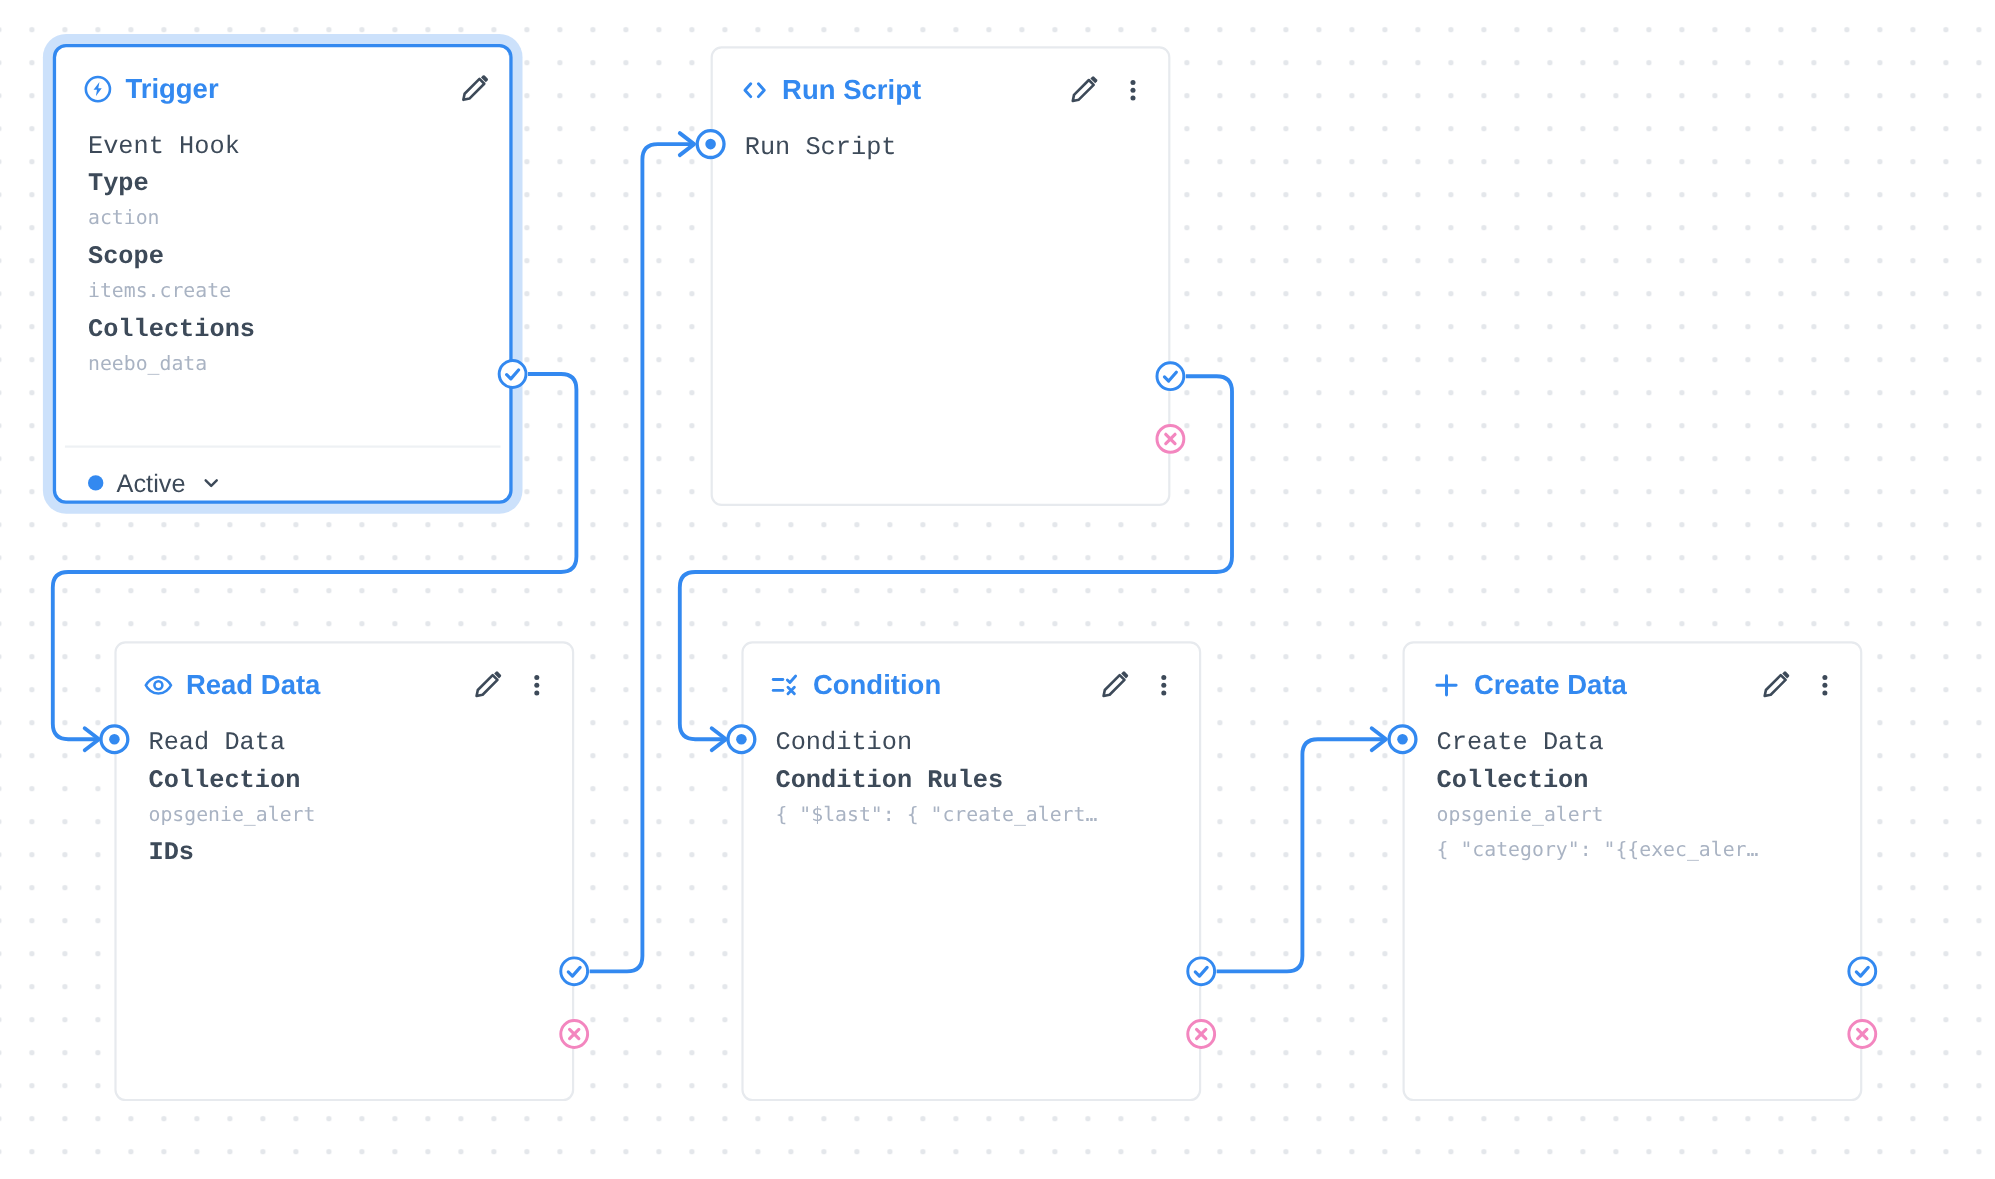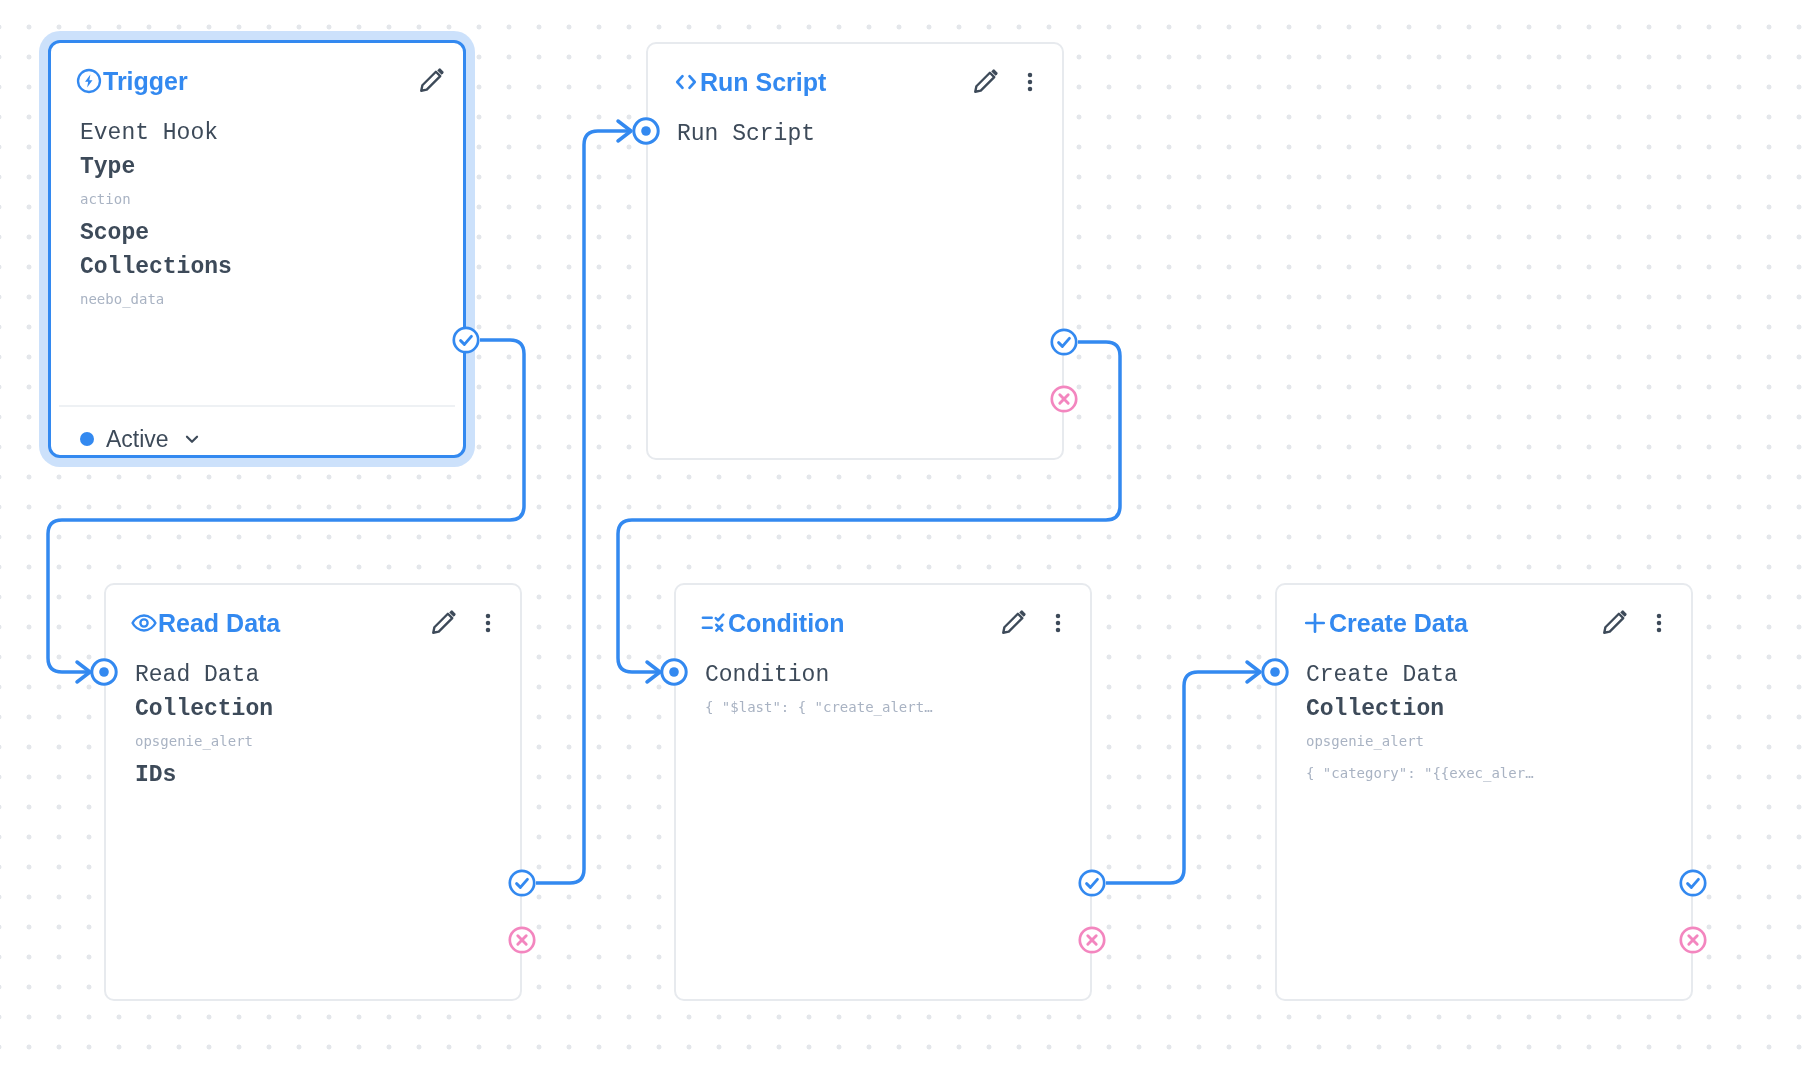--- a/index.html
+++ b/index.html
@@ -16,30 +16,30 @@
   .arrow{stroke:#3389f0;stroke-width:3.5;fill:none;stroke-linecap:round;stroke-linejoin:round;}
 
   .node{
     position:absolute;width:418px;height:418px;box-sizing:border-box;
     background:#fff;border:2px solid #e7eaee;border-radius:10px;z-index:2;
   }
   .node.selected{
     border:3px solid #3389f0;border-radius:12px;
     box-shadow:0 0 0 9px rgba(51,137,240,0.25);
   }
-  .header{position:absolute;top:22px;left:24px;right:16px;height:32px;display:flex;align-items:center;}
+  .header{position:absolute;top:22px;left:24px;right:16px;height:32px;display:flex;align-items:center;gap:11px;}
   .nicon{width:28px;height:28px;flex:0 0 auto;display:flex;align-items:center;justify-content:center;}
   .ntitle{color:#3389f0;font-size:25px;font-weight:700;white-space:nowrap;}
   .actions{margin-left:auto;display:flex;align-items:center;gap:13px;}
   .iconbtn{background:none;border:none;padding:0;margin:0;width:32px;height:32px;display:flex;align-items:center;justify-content:center;cursor:pointer;}
   .body{position:absolute;top:74px;left:29px;right:22px;}
   .row{font-size:23px;line-height:32px;color:#3d4a59;white-space:nowrap;overflow:hidden;font-family:Liberation Mono, monospace;}
   .row.label{font-weight:700;margin-top:2px;}
   .row.group{}
-  .row.mono{font-family:"DejaVu Sans Mono",monospace;font-size:14px;color:#a9b3c3;text-overflow:clip;}
+  .row.mono{font-family:"DejaVu Sans Mono",monospace;font-size:18px;color:#a9b3c3;text-overflow:clip;}
   .divider{position:absolute;top:362px;left:8px;right:8px;height:2px;background:#eef1f4;}
   .status{position:absolute;top:381px;left:29px;height:30px;display:flex;align-items:center;gap:12px;cursor:pointer;text-align:center;}
   .statusdot{width:14px;height:14px;border-radius:50%;background:#3389f0;flex:0 0 auto;}
   .statuslabel{font-size:23px;color:#3d4a59;}
   .handle{position:absolute;width:30px;height:30px;z-index:3;}
 </style>
 </head>
 <body>
 
 <div id="canvas">
@@ -74,20 +74,21 @@
               <path d="M17 3.5l1.3-1.3a1 1 0 0 1 1.4 0l2.1 2.1a1 1 0 0 1 0 1.4L20.5 7z" fill="#3d4a59"></path>
             </svg>
         </button>
       </span>
     </div>
     <div class="body">
       <div class="row">Event Hook</div>
       <div class="row label">Type</div>
       <div class="row mono">action</div>
       <div class="row label group">Scope</div>
+      <div class="row mono">items.create</div>
       <div class="row label group">Collections</div>
       <div class="row mono">neebo_data</div>
     </div>
     <div class="divider"></div>
     <div class="status">
       <span class="statusdot"></span>
       <span class="statuslabel">Active</span>
       <svg width="22" height="22" viewBox="0 0 24 24">
           <path d="M6.5 9.5 12 15l5.5-5.5" fill="none" stroke="#3d4a59" stroke-width="2.4" stroke-linecap="round" stroke-linejoin="round"></path>
         </svg>
@@ -179,20 +180,21 @@
           <svg width="26" height="26" viewBox="0 0 24 24">
               <circle cx="12" cy="5.5" r="2.1" fill="#3d4a59"></circle>
               <circle cx="12" cy="12" r="2.1" fill="#3d4a59"></circle>
               <circle cx="12" cy="18.5" r="2.1" fill="#3d4a59"></circle>
             </svg>
         </button>
       </span>
     </div>
     <div class="body">
       <div class="row">Condition</div>
+      <div class="row label">Condition Rules</div>
       <div class="row mono">{ "$last": { "create_alert…</div>
     </div>
   </section>
 
   <section class="node" style="left:1275px;top:583px;">
     <div class="header">
       <span class="nicon">
         <svg width="28" height="28" viewBox="0 0 24 24">
             <path d="M12 4.5v15M4.5 12h15" stroke="#3389f0" stroke-width="2.3" stroke-linecap="round"></path>
           </svg>

